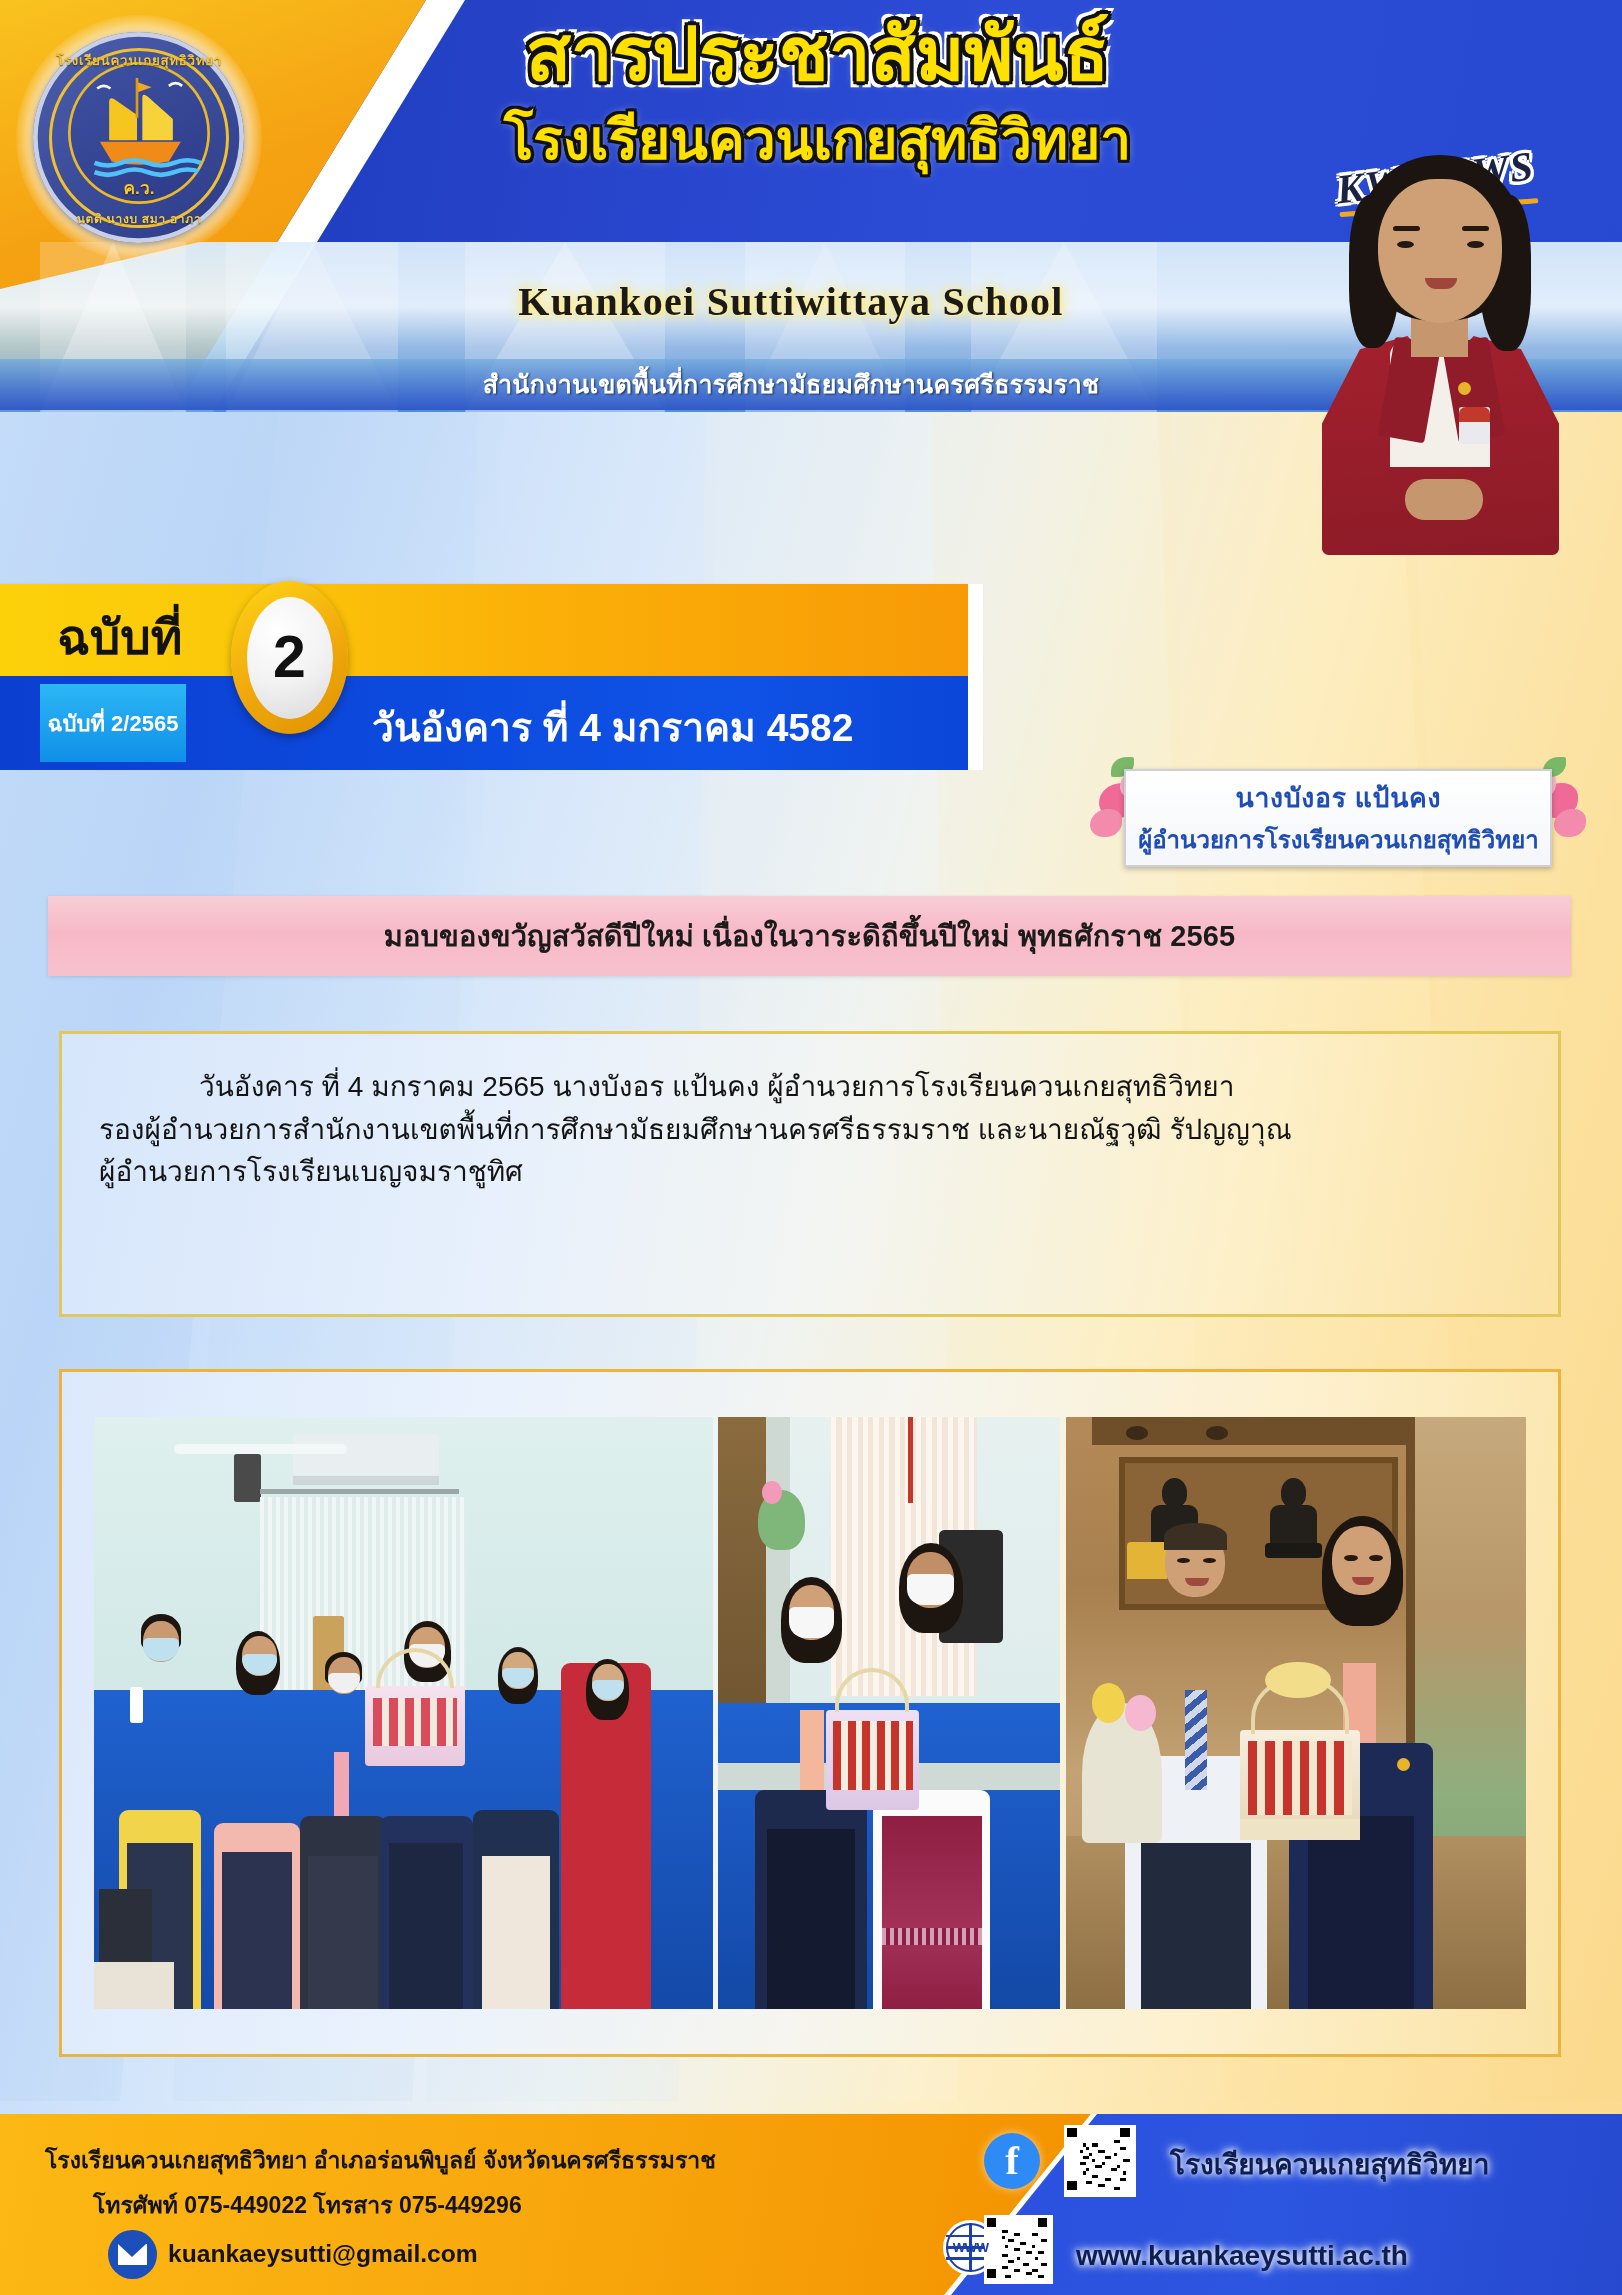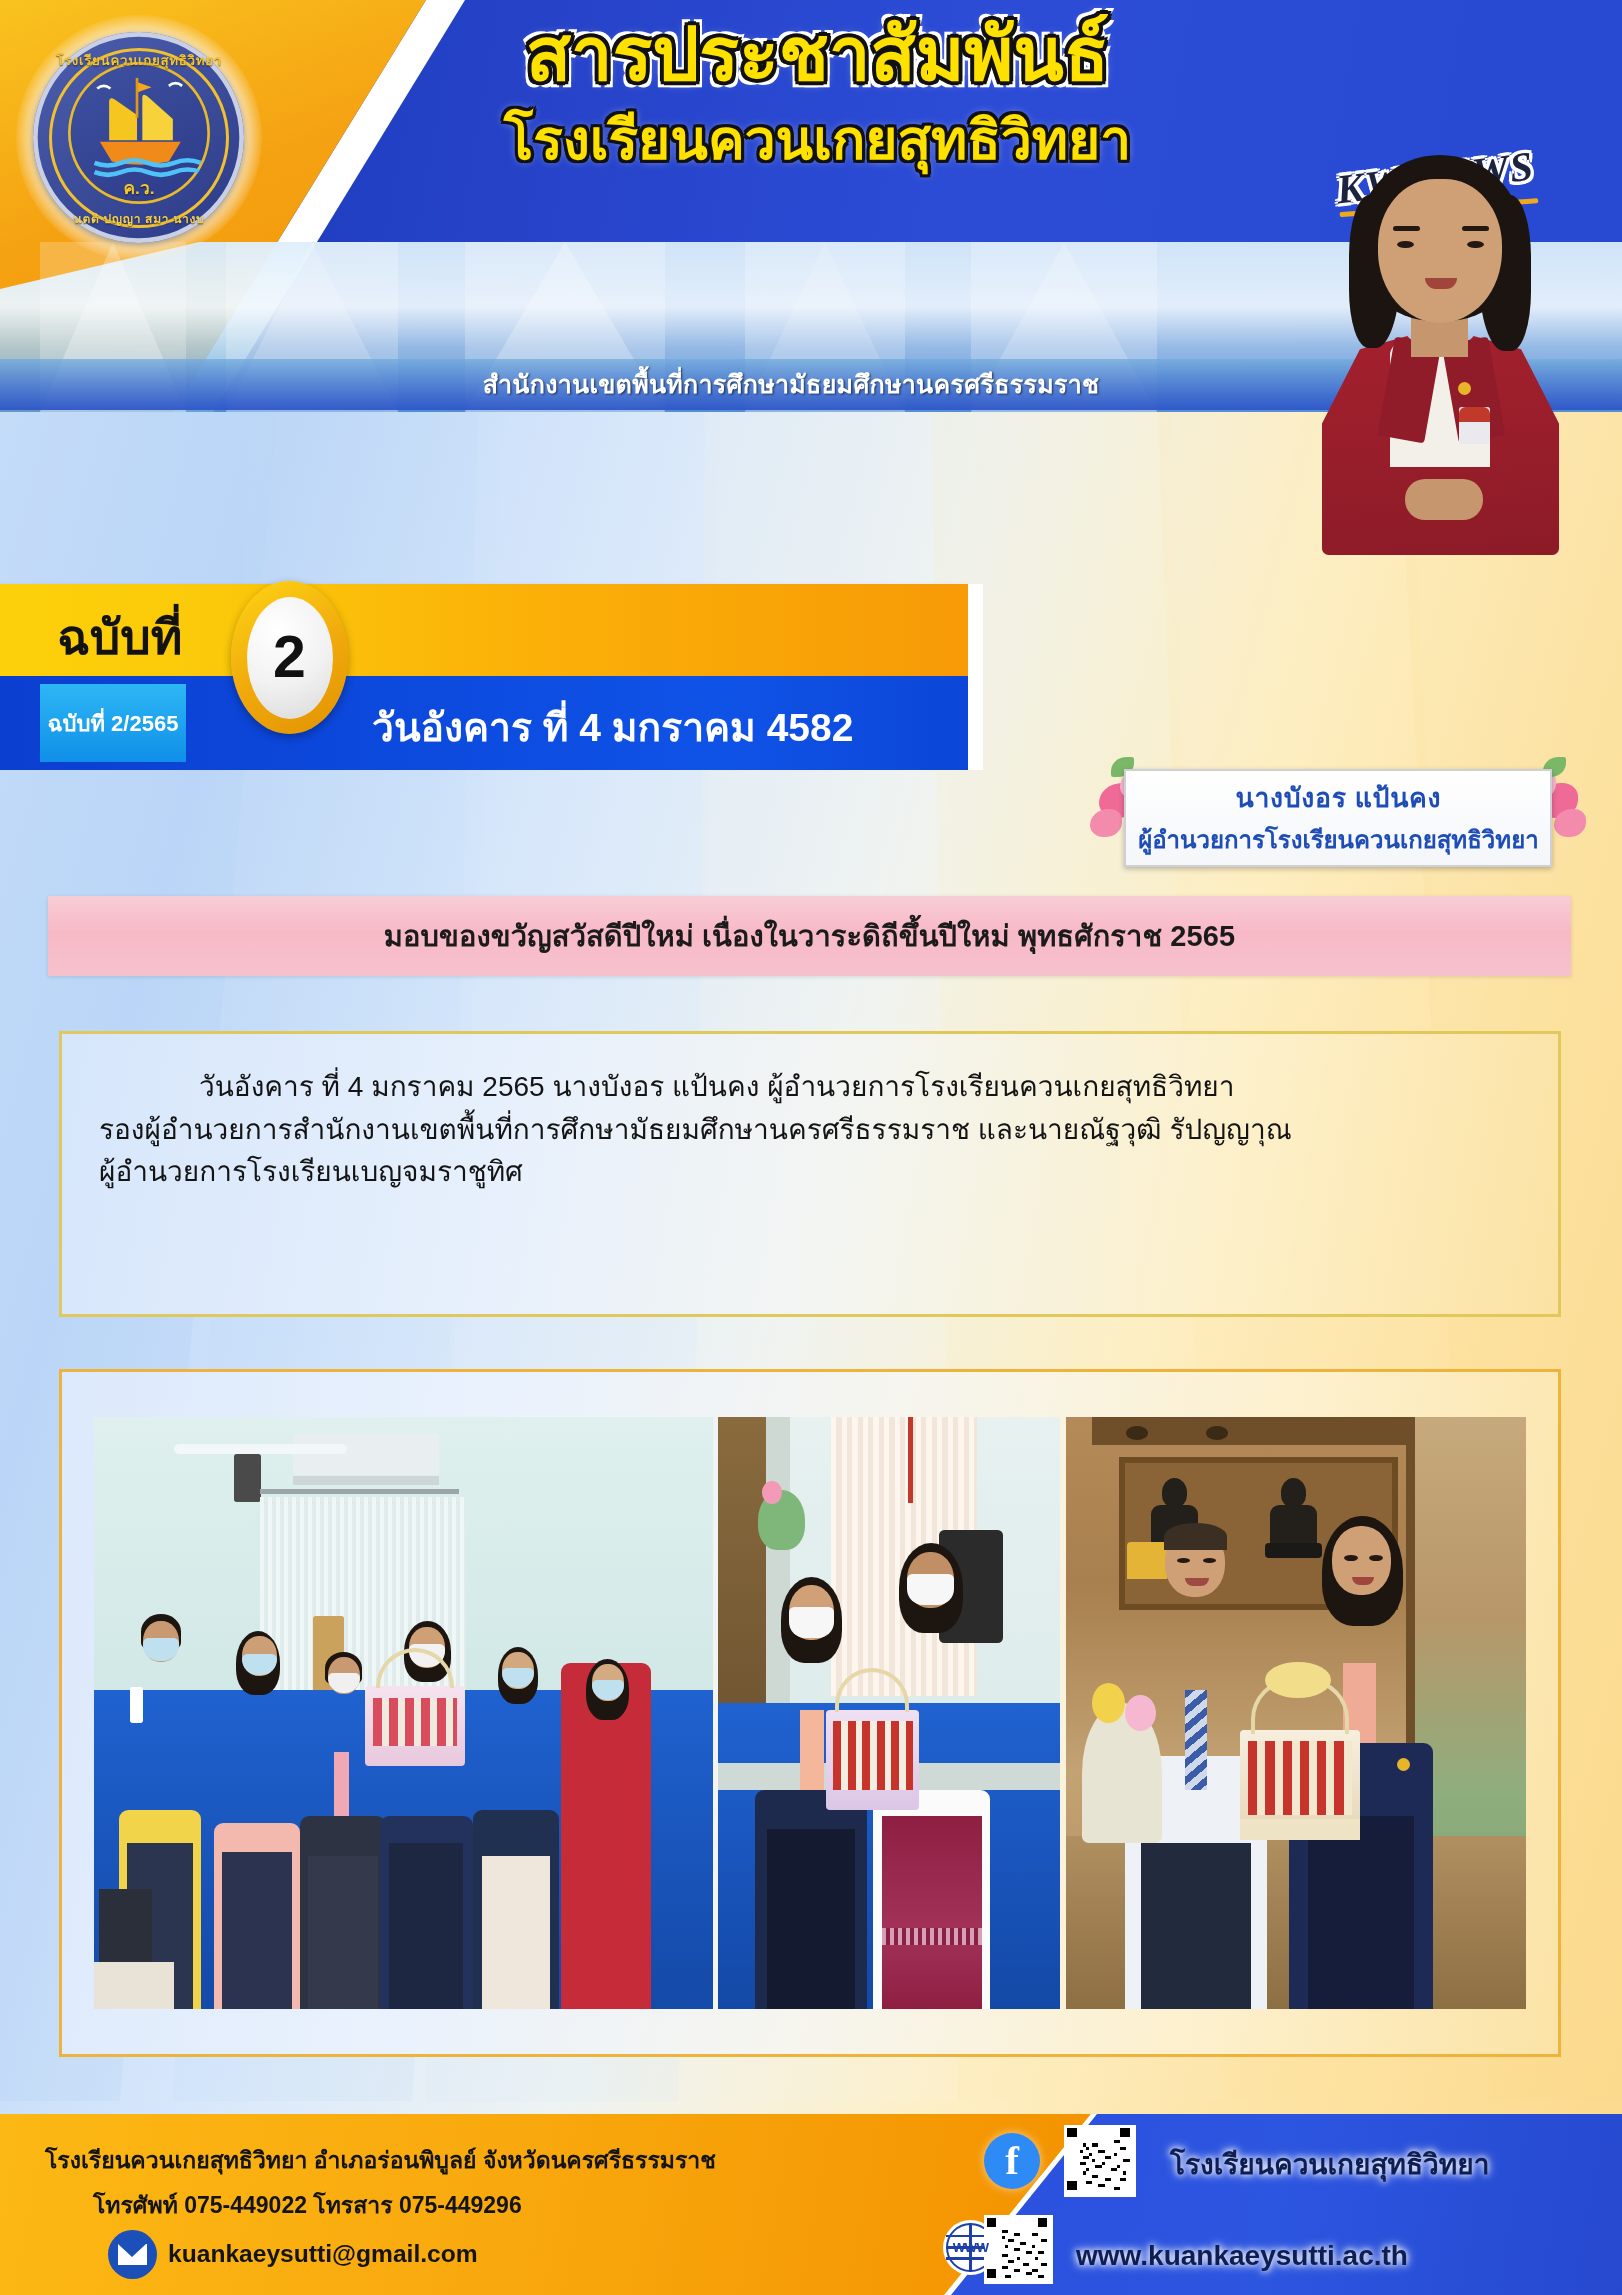--- a/index.html
+++ b/index.html
@@ -365,25 +365,26 @@
         <rect x="102" y="24" width="4" height="60" fill="#e09a12"></rect>
         <path d="M48 120 L170 120 L152 150 Q108 160 66 150 Z" fill="#f08a18"></path>
         <path d="M40 152 q20 8 40 0 q20 -8 40 0 q20 8 40 0 q20 -8 40 0" stroke="#4fc3f7" stroke-width="7" fill="none"></path>
         <path d="M40 166 q20 8 40 0 q20 -8 40 0 q20 8 40 0 q20 -8 40 0" stroke="#4fc3f7" stroke-width="7" fill="none"></path>
         <path d="M44 40 q10 -8 20 0" stroke="#fff" stroke-width="4" fill="none"></path>
         <path d="M152 36 q10 -8 20 0" stroke="#fff" stroke-width="4" fill="none"></path>
       </svg>
     </div>
     <div class="logo-arc-top">โรงเรียนควนเกยสุทธิวิทยา</div>
     <div class="logo-abbr">ค.ว.</div>
-    <div class="logo-arc-bot">นตติ ปญญา สมา นางบ</div>
+    <div class="logo-arc-bot">นตติ นางบ สมา อาภา</div>
   </div>
 
   <div id="title-main">สารประชาสัมพันธ์</div>
   <div id="title-sub">โรงเรียนควนเกยสุทธิวิทยา</div>
+  <div id="title-en">Kuankoei Suttiwittaya School</div>
   <div id="title-office-band"></div>
   <div id="title-office">สำนักงานเขตพื้นที่การศึกษามัธยมศึกษานครศรีธรรมราช</div>
 
   <div id="kw-news">
     <div class="kw-text">KW NEWS</div>
     <div class="kw-rule"></div>
   </div>
 </div>
 
 <div id="director">

